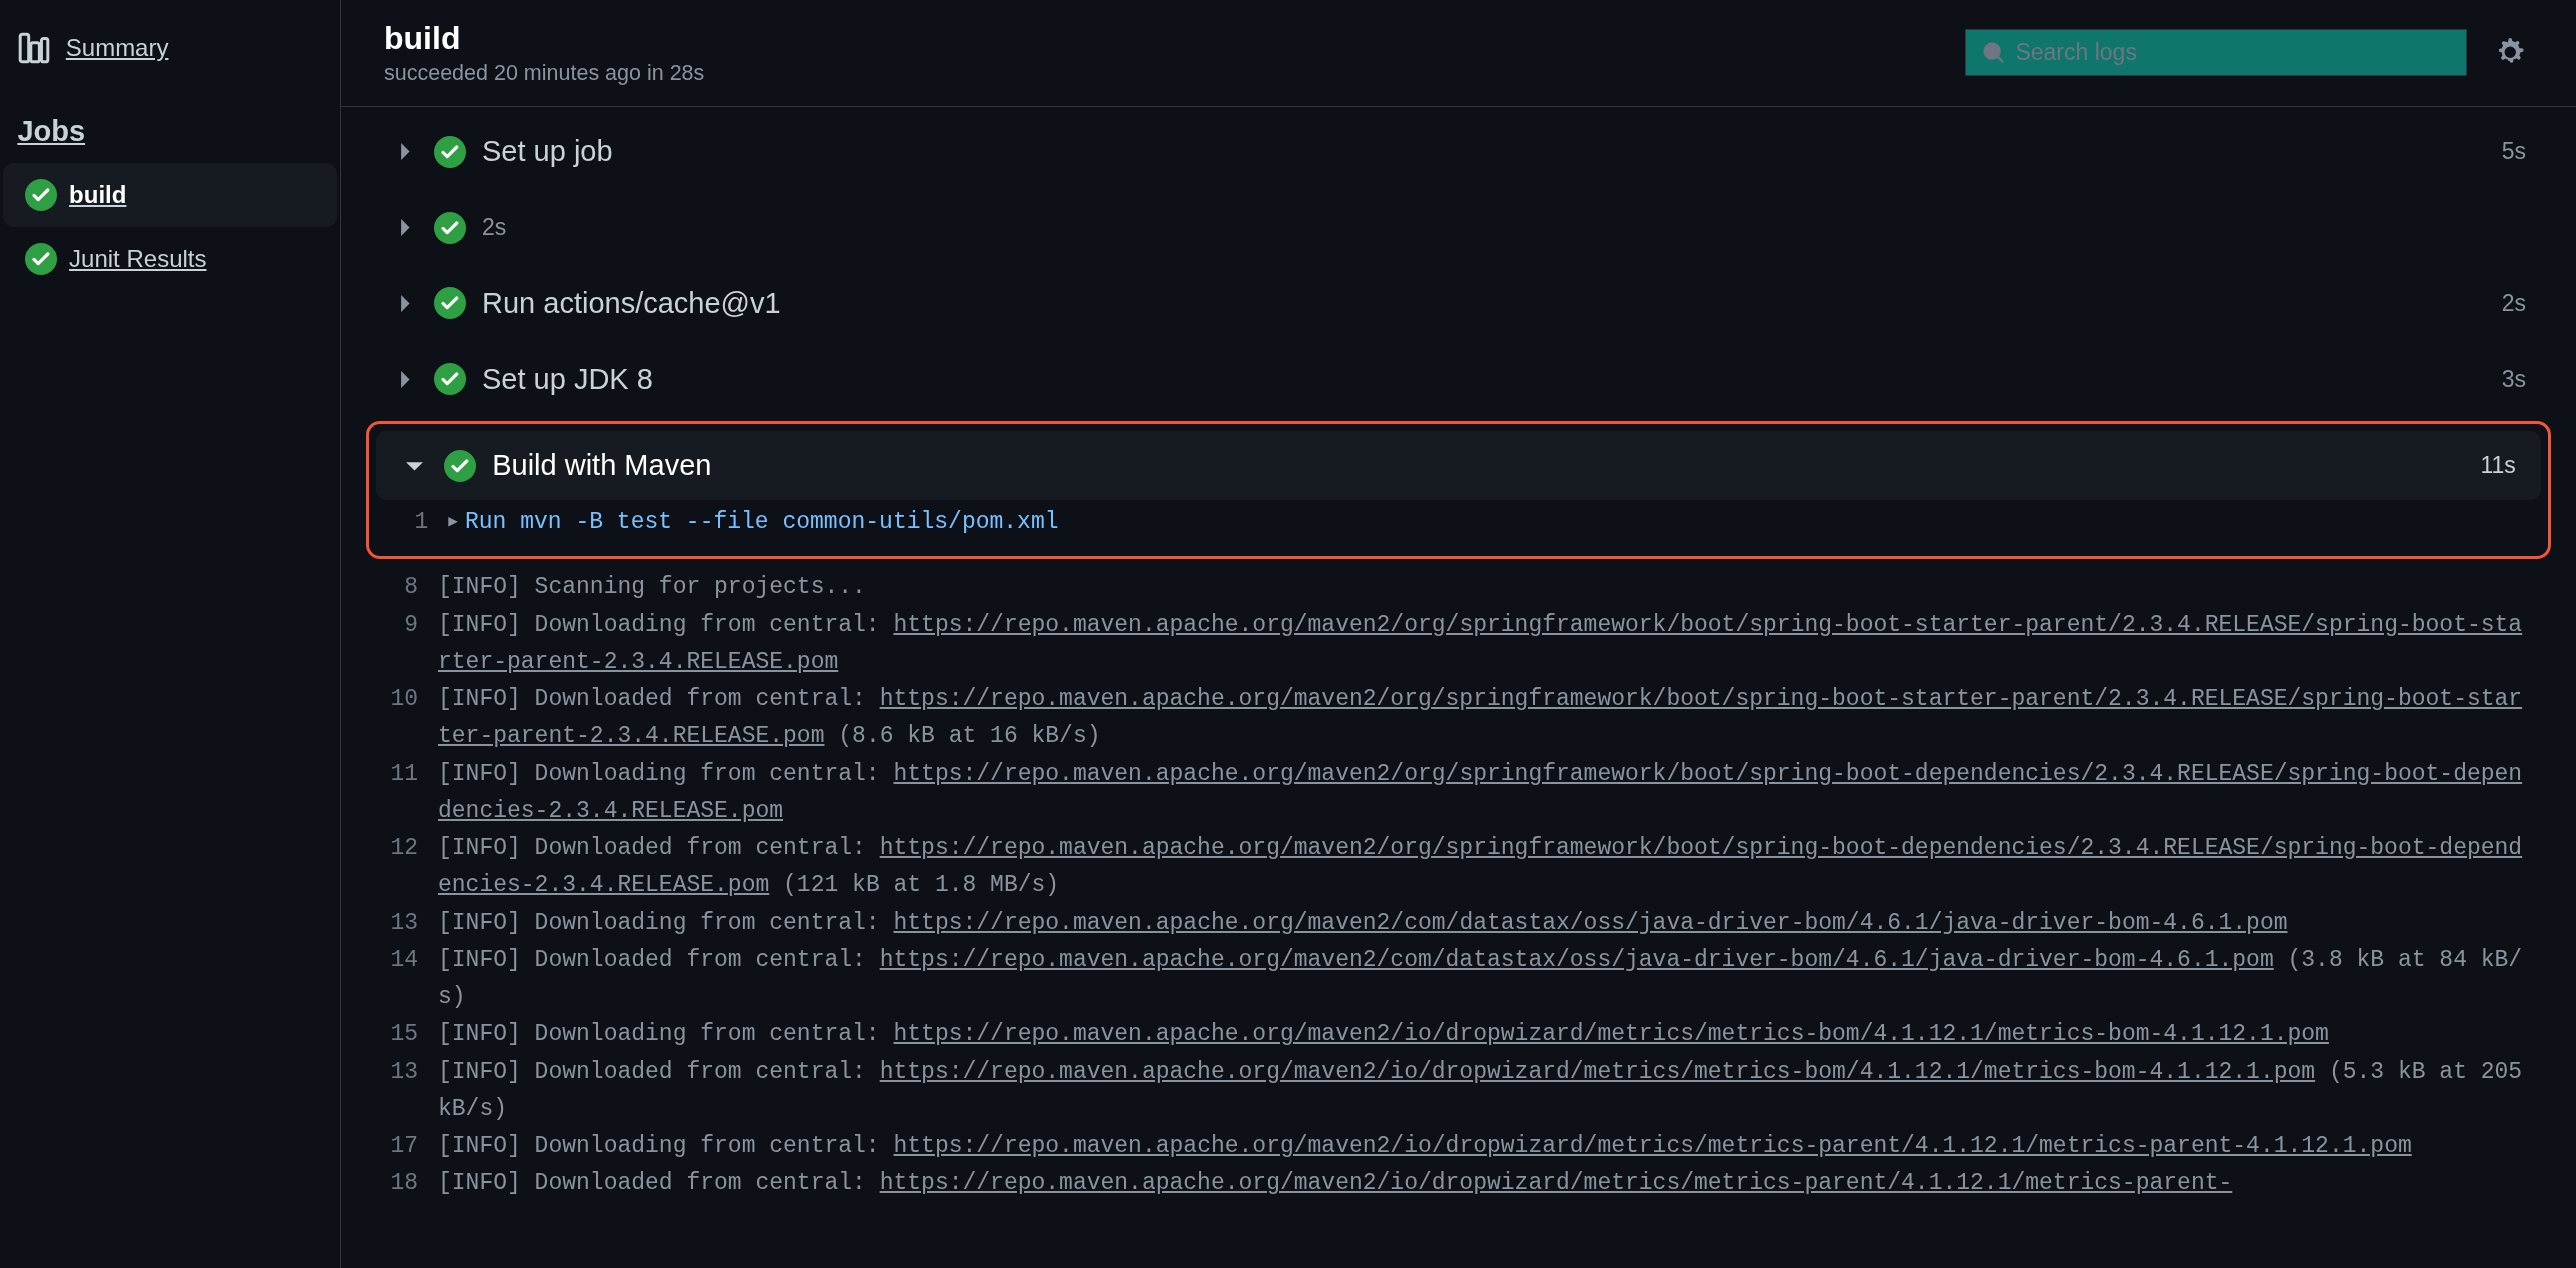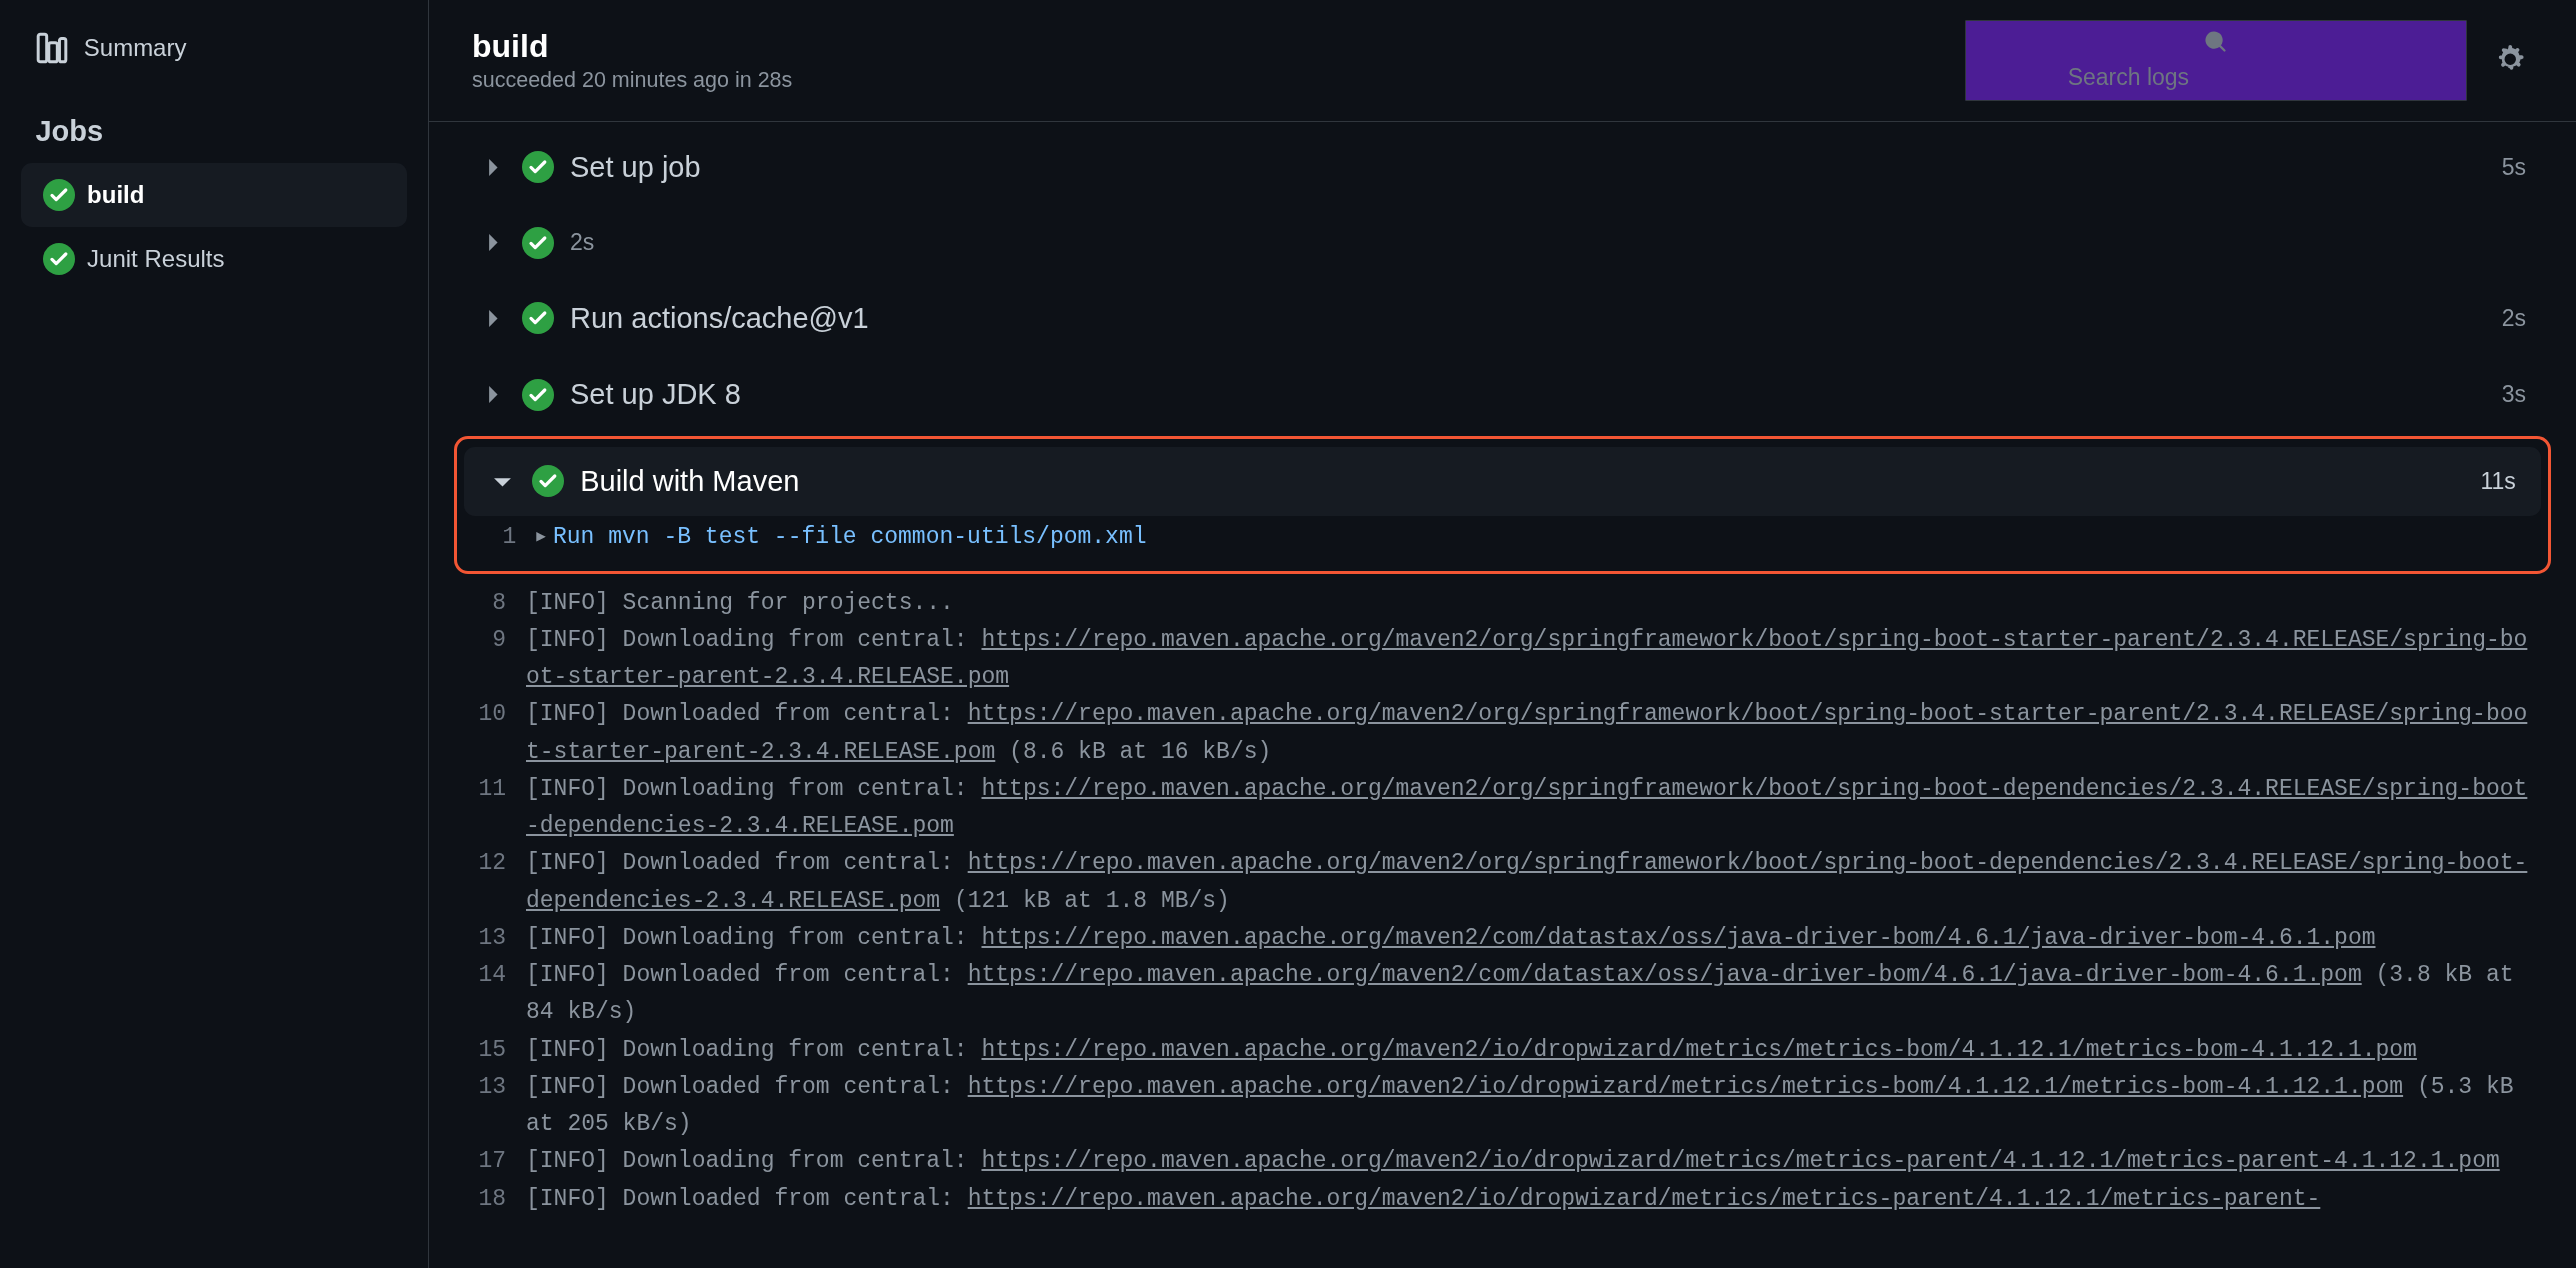--- a/index.html
+++ b/index.html
@@ -7,24 +7,25 @@
     font-family: -apple-system, BlinkMacSystemFont, "Segoe UI", Helvetica, Arial, sans-serif;
     background: #0d1117;
     color: #c9d1d9;
     width: 2576px;
     height: 1268px;
     overflow: hidden;
     font-size: 24px;
   }
   .layout { display: flex; height: 100%; }
   .sidebar {
-    width: 429px;
+    width: 341px;
     border-right: 0.9px solid #30363d;
-    padding: 18px 21px;
+    padding: 18px 3px;
     flex-shrink: 0;
+    text-decoration: underline;
   }
   .summary-link {
     display: flex;
     align-items: center;
     gap: 14.4px;
     padding: 12.6px 14.4px;
     color: #c9d1d9;
     border-radius: 9px;
     cursor: pointer;
   }
@@ -58,26 +59,25 @@
     border-bottom: 0.9px solid #30363d;
     gap: 21.5px;
   }
   .title-block { flex: 1; }
   .job-title { font-size: 32px; font-weight: 600; color: #ffffff; margin-bottom: 3.6px; }
   .job-subtitle { font-size: 21.5px; color: #8b949e; }
   .search-wrap {
     display: flex;
     align-items: center;
     gap: 10.8px;
-    background: #4c1d95;
+    background: #0f766e;
     border: 0.9px solid #30363d;
     border-radius: 1px;
     padding: 9px 16px;
     width: 502px;
-    flex-direction: column;
   }
   .search-wrap input {
     background: transparent;
     border: none;
     outline: none;
     color: #c9d1d9;
     font-size: 23px;
     flex: 1;
   }
   .search-wrap input::placeholder { color: #6e7681; }

